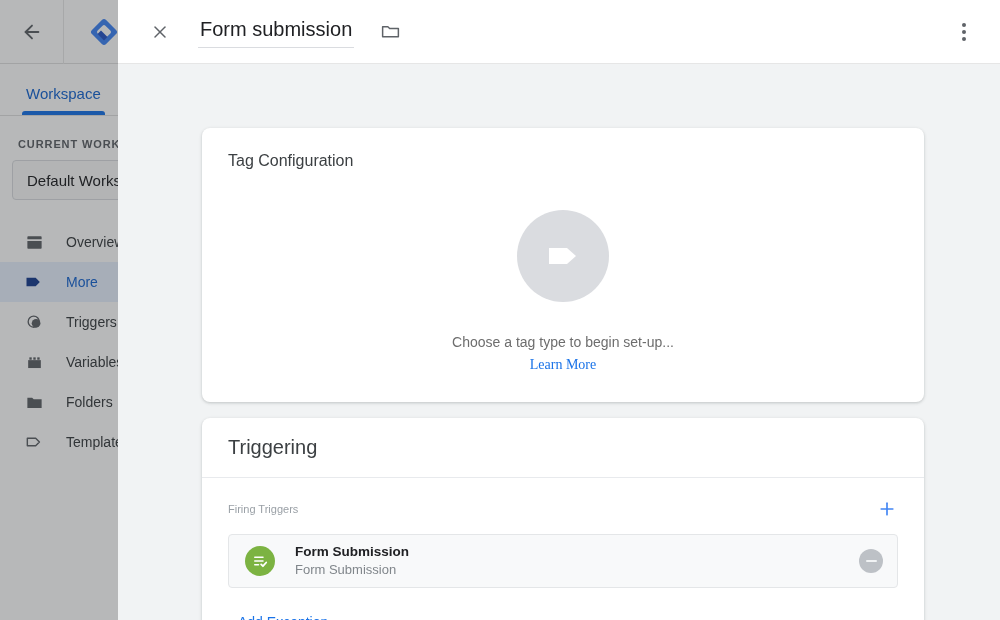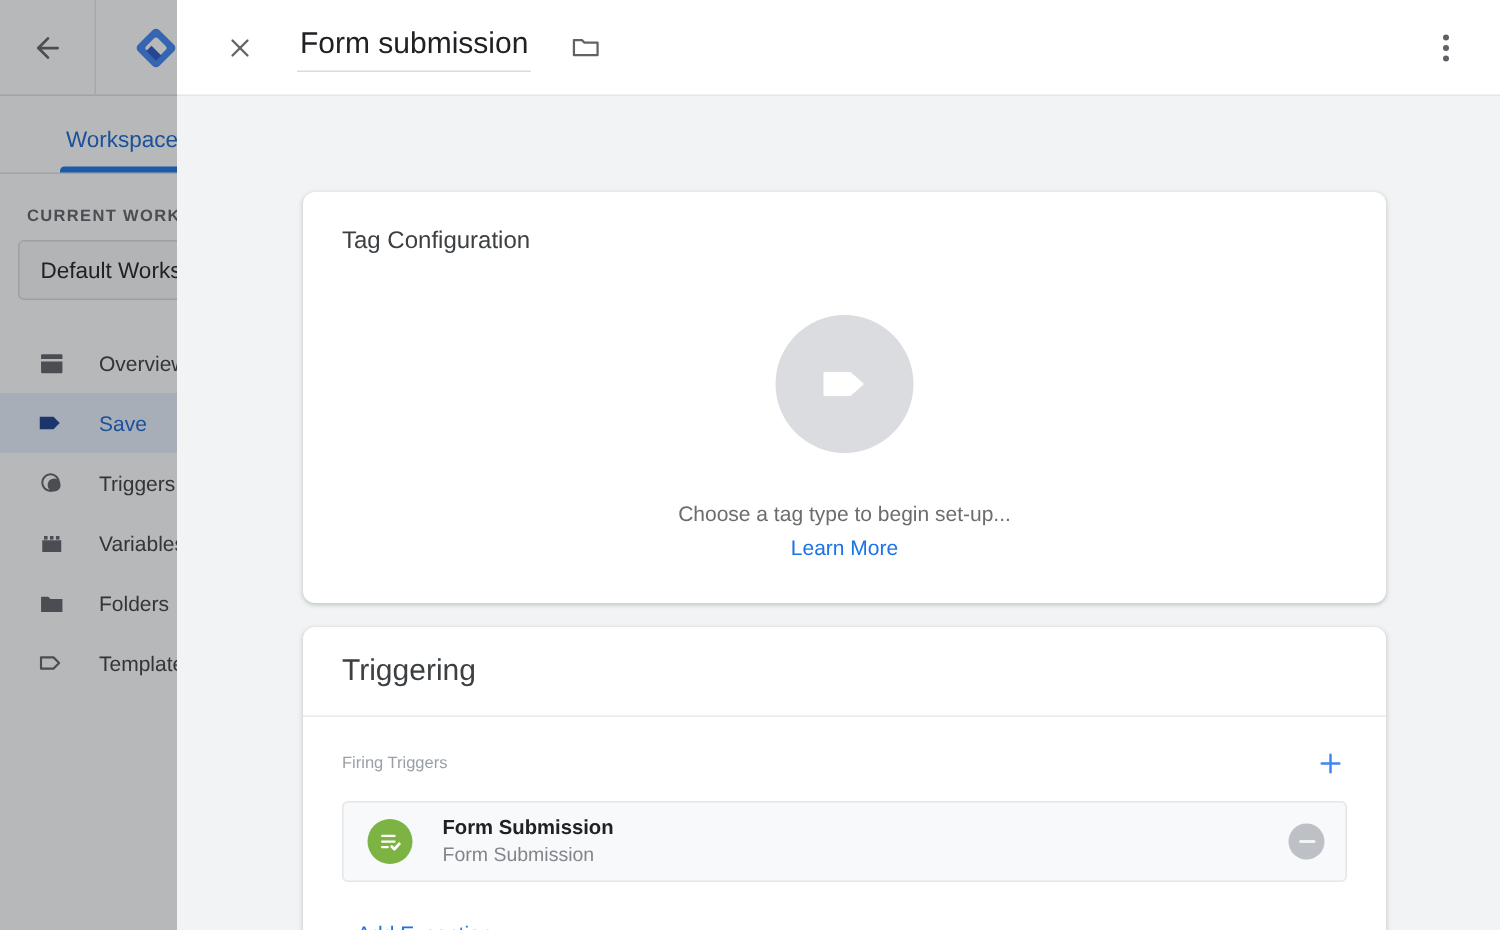--- a/index.html
+++ b/index.html
@@ -61,21 +61,21 @@
     top: 64px; left: 0;
     width: 1000px; height: 52px;
     background: #ffffff;
     border-bottom: 1px solid #e0e0e0;
     display: flex;
     align-items: flex-end;
   }
 
   .ws-tab {
     position: relative;
-    margin-left: 36px;
+    margin-left: 18px;
     padding: 0 8px 13px 8px;
     font-size: 15px;
     color: #1967d2;
     font-weight: 500;
   }
 
   .ws-tab-underline {
     position: absolute;
     left: 4px; right: 4px; bottom: 0;
     height: 4px;
@@ -287,20 +287,21 @@
   .empty-hint {
     margin-top: 32px;
     font-size: 14px;
     color: #6d6d6d;
   }
 
   .learn-more {
     margin-top: 7px;
     font-size: 14px;
     color: #1a73e8;
+    font-family: Liberation Serif, serif;
   }
 
   
   .firing-row {
     display: flex;
     align-items: center;
     justify-content: space-between;
     padding: 18px 24px 0 26px;
   }
 
@@ -422,21 +423,21 @@
           </span>
           <span>Overview</span>
         </div>
 
         <div class="nav-item selected">
           <span class="nav-icon">
             <svg width="20" height="20" viewBox="0 0 24 24" fill="#1a3f8f">
               <path d="M3 7h11l5 5-5 5H3z"></path>
             </svg>
           </span>
-          <span>Save</span>
+          <span>More</span>
         </div>
 
         <div class="nav-item">
           <span class="nav-icon">
             <svg width="19" height="19" viewBox="0 0 24 24" fill="none" stroke="currentColor" stroke-width="1.7">
               <circle cx="11" cy="11" r="7"></circle>
               <circle cx="14" cy="13" r="5.5" fill="currentColor" stroke="none"></circle>
             </svg>
           </span>
           <span>Triggers</span>

